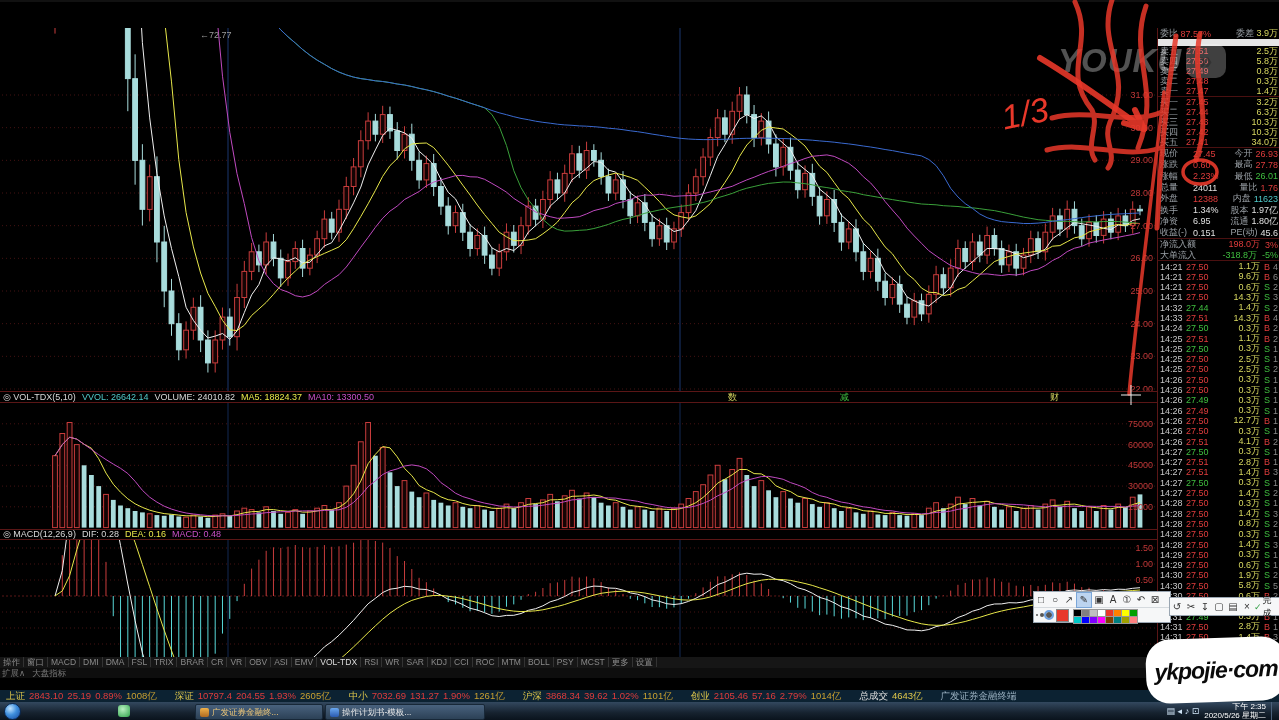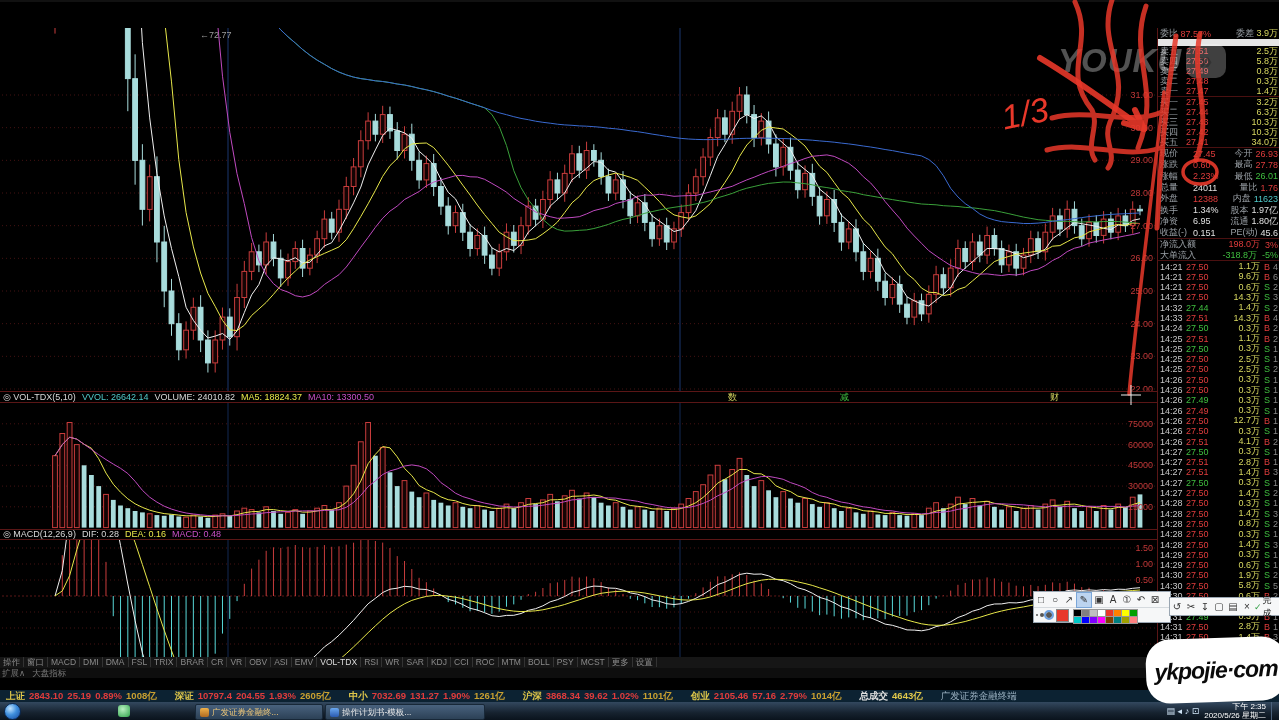--- a/index.html
+++ b/index.html
@@ -33,21 +33,21 @@
   #tabs-row{left:0;top:657px;width:1279px;height:11px;background:#161616;color:#8a8a8a;
     font-size:8.5px;line-height:11px;white-space:nowrap;overflow:hidden;}
   #tabs-row span{padding:0 3px;border-right:1px solid #333;}
   #expand-row{left:0;top:668px;width:1279px;height:10px;background:#0e0e0e;color:#777;
     font-size:8.5px;line-height:10px;padding-left:2px;}
   #news-row{left:0;top:678px;width:1279px;height:12px;background:#000;font-size:10px;line-height:12px;}
   #news-tag{color:#c8a030;padding:0 4px;}
   #news-text{color:#3f87e0;}
   #index-bar{left:0;top:690px;width:1279px;height:12px;background:#0c2232;font-size:9.5px;
     line-height:12px;white-space:nowrap;overflow:hidden;padding-left:6px;}
-  #index-bar b{font-weight:bold;margin-right:4px;text-align:right;}
+  #index-bar b{font-weight:normal;margin-right:4px;text-align:right;}
   
   #taskbar{left:0;top:702px;width:1279px;height:18px;
     background:linear-gradient(#33485f,#16222f 60%,#0a131d);z-index:3;}
   #start-orb{left:4px;top:1px;width:15px;height:15px;border-radius:50%;
     background:radial-gradient(circle at 35% 30%,#bfe3ff,#3f8fdd 45%,#14459a);border:1px solid #0a2a55;}
   .tb-ico{top:3px;width:12px;height:12px;border-radius:3px;}
   .tb-app{top:2px;height:14px;background:linear-gradient(#49627e,#2c4156);border:1px solid #182838;
     border-radius:2px;color:#e8e8e8;font-size:8.5px;line-height:13px;padding:0 4px;display:flex;align-items:center;gap:3px;overflow:hidden;}
   .tb-app .ico{width:9px;height:9px;border-radius:2px;flex:none;}
   #tray{right:2px;top:0px;height:18px;color:#fff;font-size:8px;text-align:right;line-height:9px;

